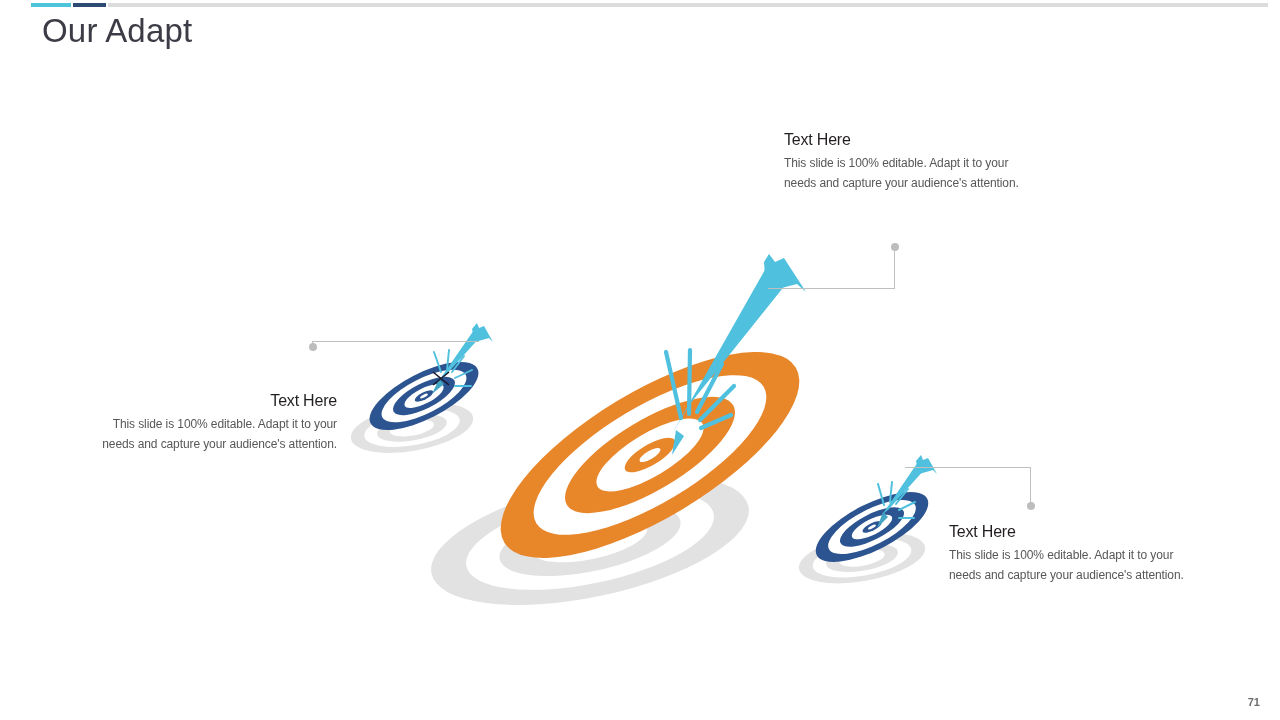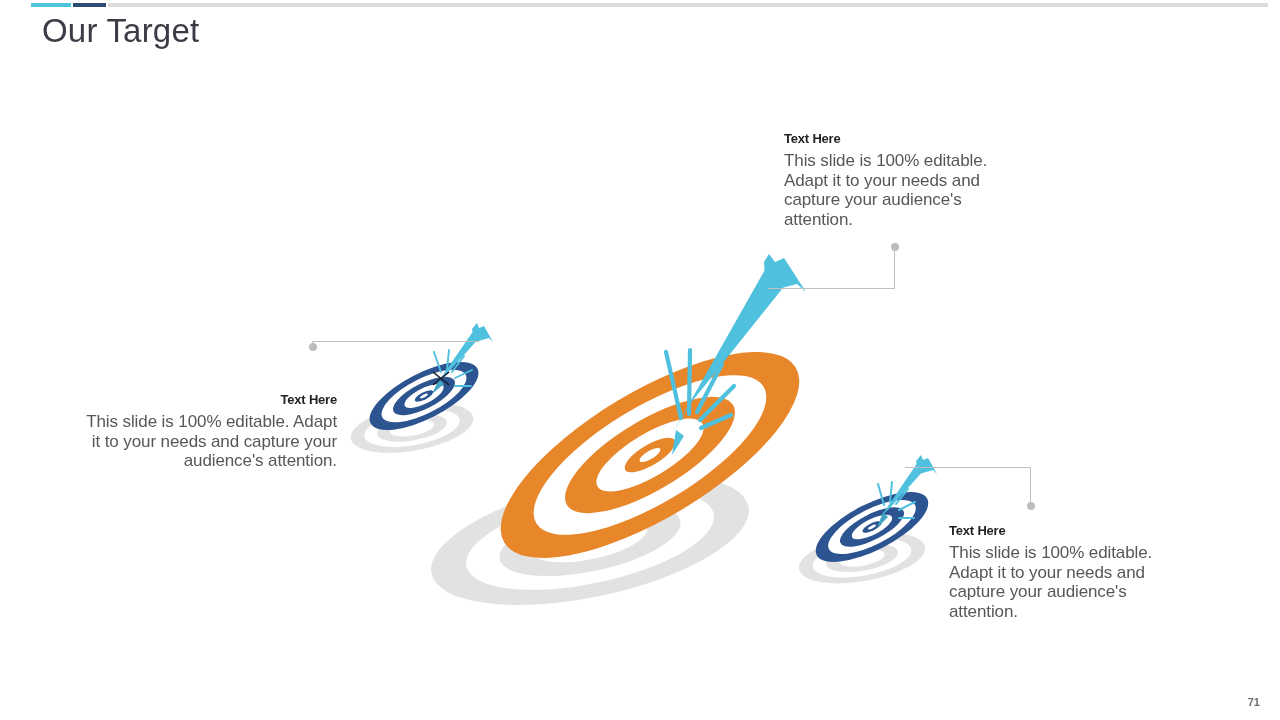--- a/index.html
+++ b/index.html
@@ -41,28 +41,28 @@
     font-size: 33px;
     font-weight: 400;
     color: #3C3C46;
     letter-spacing: 0.2px;
     white-space: nowrap;
   }
 
   
   .txt-block { position: absolute; }
   .txt-head {
-    font-size: 13px;
-    font-weight: bold;
+    font-size: 16px;
+    font-weight: normal;
     color: #231F20;
     letter-spacing: -0.2px;
     margin-bottom: 5px;
   }
   .txt-body {
-    font-size: 17px;
+    font-size: 12px;
     line-height: 19.5px;
     color: #575757;
     letter-spacing: -0.1px;
   }
 
   .block-top-right { left: 784px; top: 131px; width: 238px; text-align: left; }
   .block-left      { left: 86px;  top: 392px; width: 251px; text-align: right; }
   .block-bot-right { left: 949px; top: 523px; width: 245px; text-align: left; }
 
   
@@ -115,21 +115,21 @@
 </style>
 </head>
 <body>
 
 <div class="topbar">
   <div class="topbar-seg seg-cyan"></div>
   <div class="topbar-seg seg-navy"></div>
   <div class="topbar-seg seg-gray"></div>
 </div>
 
-<div class="page-title">Our Target</div>
+<div class="page-title">Our Adapt</div>
 
 <svg class="art" viewBox="0 0 1280 720" xmlns="http://www.w3.org/2000/svg">
 
   <defs>
 
     <g id="ringset">
       <ellipse cx="0" cy="0" rx="100" ry="40" fill="var(--c)"></ellipse>
       <ellipse cx="0" cy="0" rx="78" ry="30.5" fill="#ffffff"></ellipse>
       <ellipse cx="0" cy="0" rx="57" ry="22" fill="var(--c)"></ellipse>
       <ellipse cx="0" cy="0" rx="36" ry="13.5" fill="#ffffff"></ellipse>

